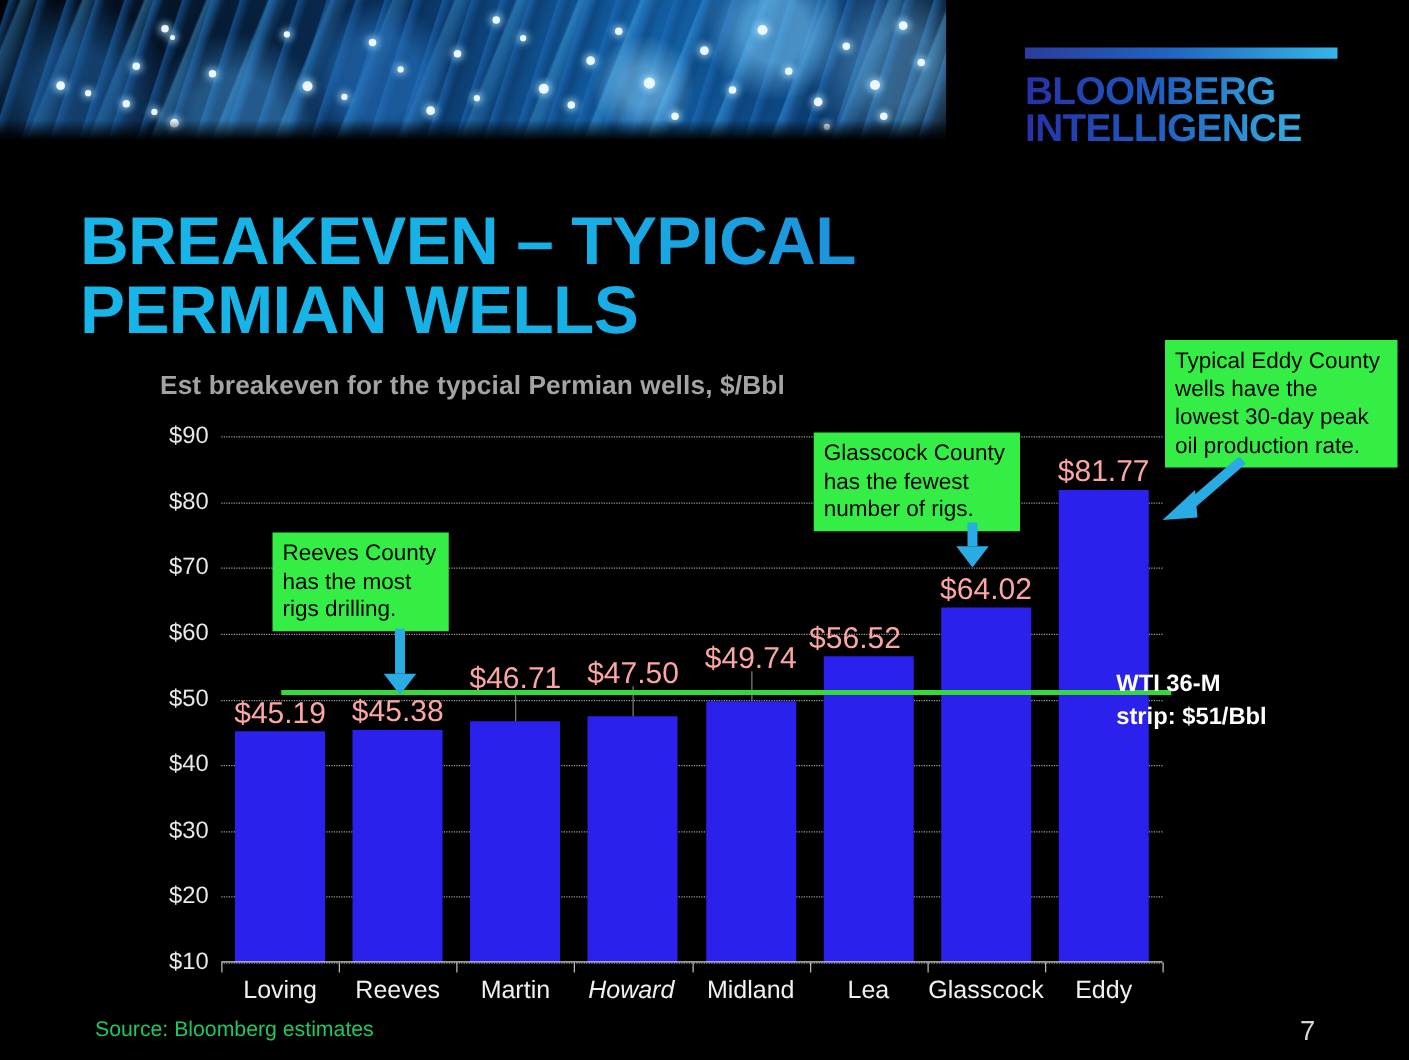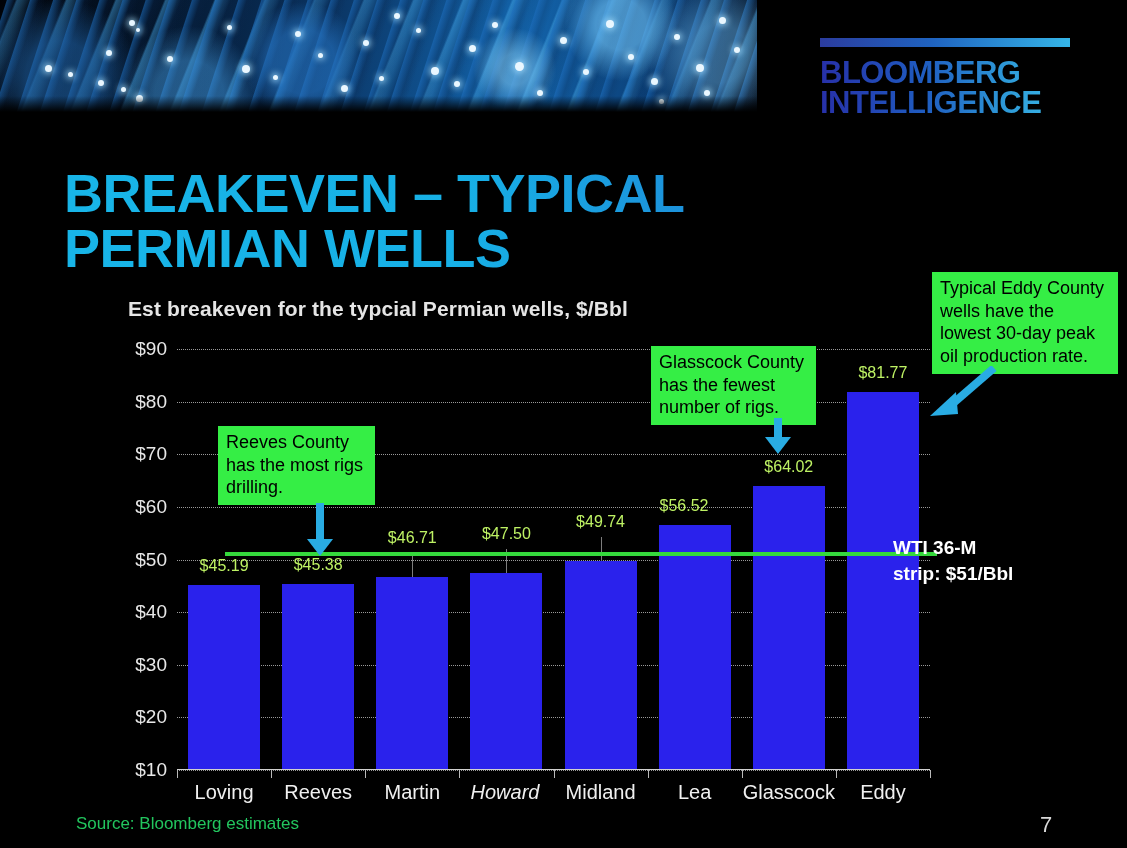--- a/index.html
+++ b/index.html
@@ -79,21 +79,21 @@
     letter-spacing: -0.5px;
     background: linear-gradient(to right, #18b5e8 0%, #17b0e6 52%, #1f7fd4 100%);
     -webkit-background-clip: text; background-clip: text;
     -webkit-text-fill-color: transparent; color: transparent;
     text-transform: uppercase;
   }
 
   
   #chart-title {
     position: absolute; left: 128px; top: 297px;
-    font-weight: bold; font-size: 21px; color: #e5e5e5;
+    font-weight: bold; font-size: 21px; color: #a3a3a3;
     letter-spacing: 0.1px;
   }
 
   
   #plot {
     position: absolute; left: 177px; top: 349px;
     width: 753px; height: 421px;
   }
   .gridline {
     position: absolute; left: 0; width: 100%; height: 0;
@@ -113,21 +113,21 @@
     border-left: 1px solid #b9b9b9;
   }
 
   .bar {
     position: absolute; bottom: 0;
     background: #2a22ec;
   }
   .bar-label {
     position: absolute;
     transform: translateX(-50%);
-    font-size: 16px; color: #bef264; white-space: nowrap;
+    font-size: 24px; color: #fca5a5; white-space: nowrap;
     text-align: center;
   }
   .leader {
     position: absolute; width: 0;
     border-left: 1px solid #7d7d7d;
   }
   .xcat {
     position: absolute; top: 432px;
     transform: translateX(-50%);
     font-size: 20px; color: #f0f0f0; white-space: nowrap;
@@ -307,21 +307,21 @@
         <div class="xcat" style="left: 705.938px;">Eddy</div>
       </div>
     <div id="wti-line" style="top: 203.238px;"></div>
   </div>
 
   <div id="wti-label">
     <div>WTI 36-M</div>
     <div>strip: $51/Bbl</div>
   </div>
 
-  <div class="callout" style="left:218px; top:426px; width:157px;">Reeves County has the most rigs drilling.</div>
+  <div class="callout" style="left:218px; top:426px; width:141px;">Reeves County has the most rigs drilling.</div>
   <div class="arrow-v" style="left:307px; top:503px; height:53px;">
     <div class="shaft" style="height:36px;"></div>
     <div class="head"></div>
   </div>
 
   <div class="callout" style="left:651px; top:346px; width:165px;">Glasscock County has the fewest number of rigs.</div>
   <div class="arrow-v" style="left:765px; top:418px; height:36px;">
     <div class="shaft" style="height:19px;"></div>
     <div class="head"></div>
   </div>

